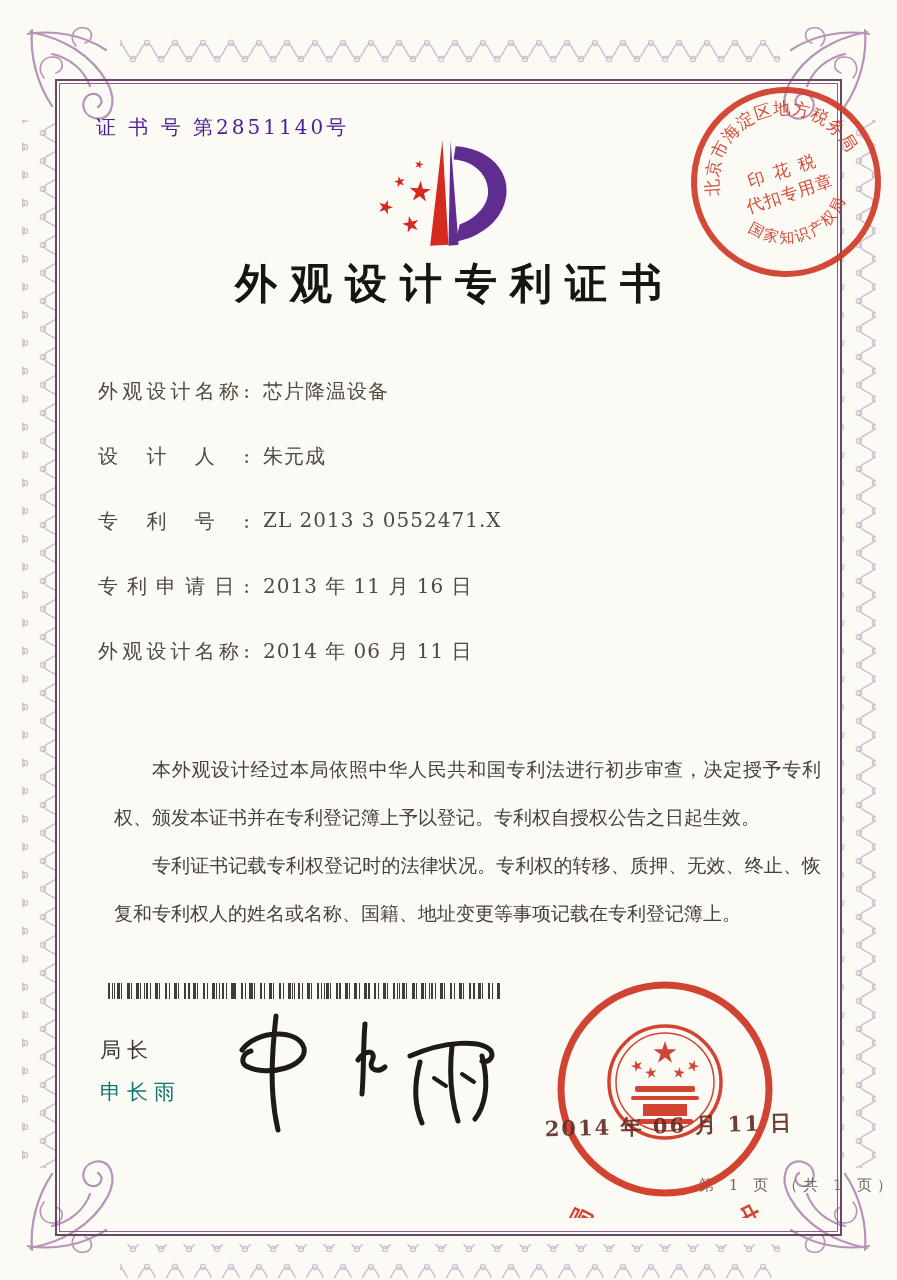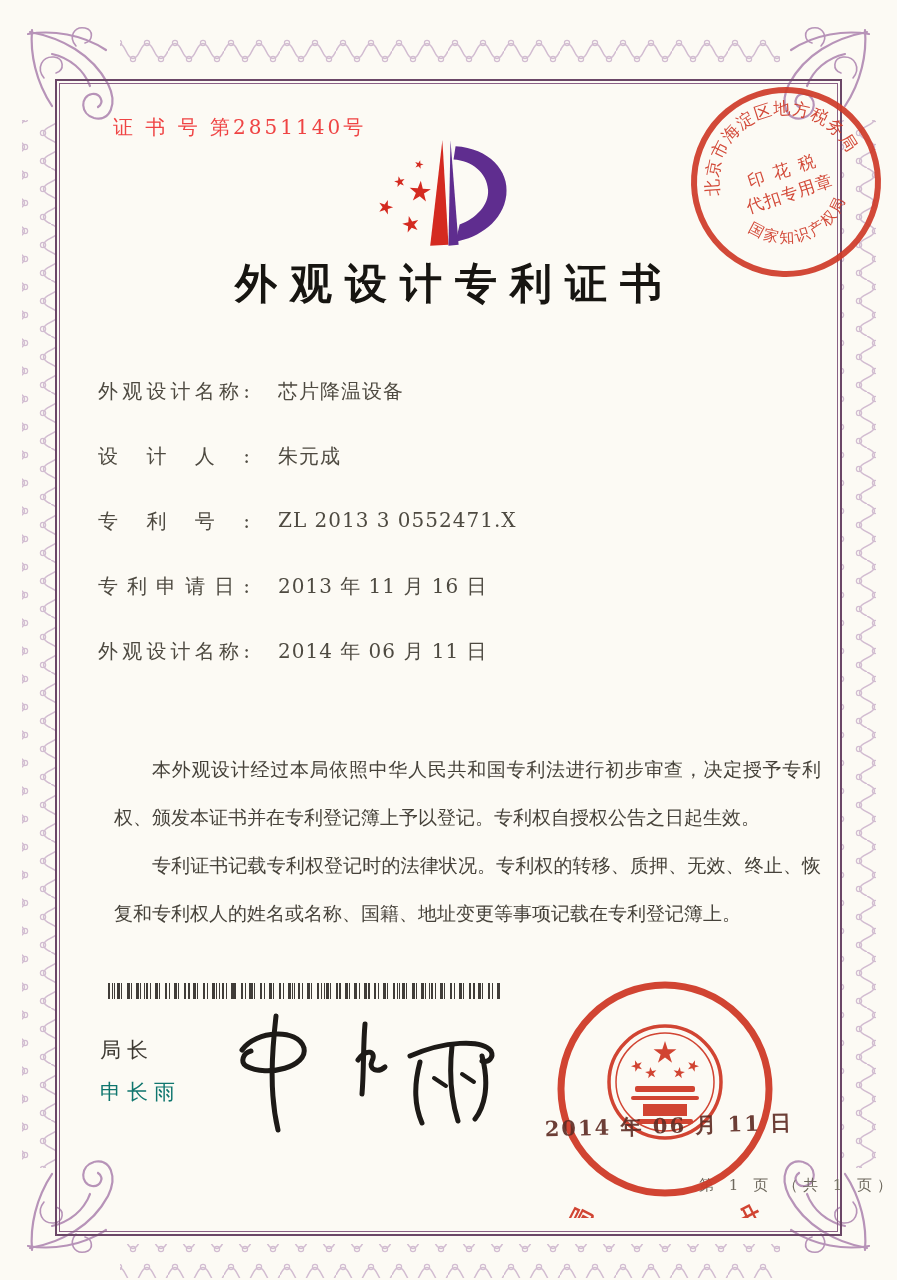--- a/index.html
+++ b/index.html
@@ -18,37 +18,37 @@
   .frame{
     left:55px;top:79px;width:783px;height:1153px;
     border:2px solid #6b4767;z-index:2;
   }
   .frame::after{
     content:"";position:absolute;inset:2px;border:1px solid #8a5f85;
   }
 
   
   .content{z-index:3;}
-  .cert-no{left:113px;top:114px;font-size:20px;letter-spacing:3px;color:#ef4444;text-align:right;}
+  .cert-no{left:96px;top:114px;font-size:20px;letter-spacing:3px;color:#4c1d95;text-align:right;}
 
   .logo{left:356px;top:128px;width:190px;height:132px;}
 
   .doc-title{
     left:0;top:256px;width:897px;text-align:center;
     font-size:42px;font-weight:bold;letter-spacing:13px;text-indent:13px;
     color:#171511;
   }
 
   .fields{left:98px;top:378px;width:720px;}
   .field-row{height:65px;font-size:20px;color:#4e4a41;white-space:nowrap;}
   .field-label{
     display:inline-block;width:152px;text-align:justify;text-align-last:justify;
     white-space:nowrap;vertical-align:top;
   }
-  .field-value{margin-left:28px;letter-spacing:1px;}
+  .field-value{margin-left:13px;letter-spacing:1px;}
 
   .body-text{left:114px;top:745px;width:707px;font-size:19px;line-height:48px;
     color:#46423a;text-align:justify;}
   .body-text p{margin:0;text-indent:2em;}
 
   .barcode{
     left:108px;top:983px;width:392px;height:16px;
     background:
       repeating-linear-gradient(90deg,#26221e 0 2px,transparent 2px 4px,
         #26221e 4px 5px,transparent 5px 9px,

